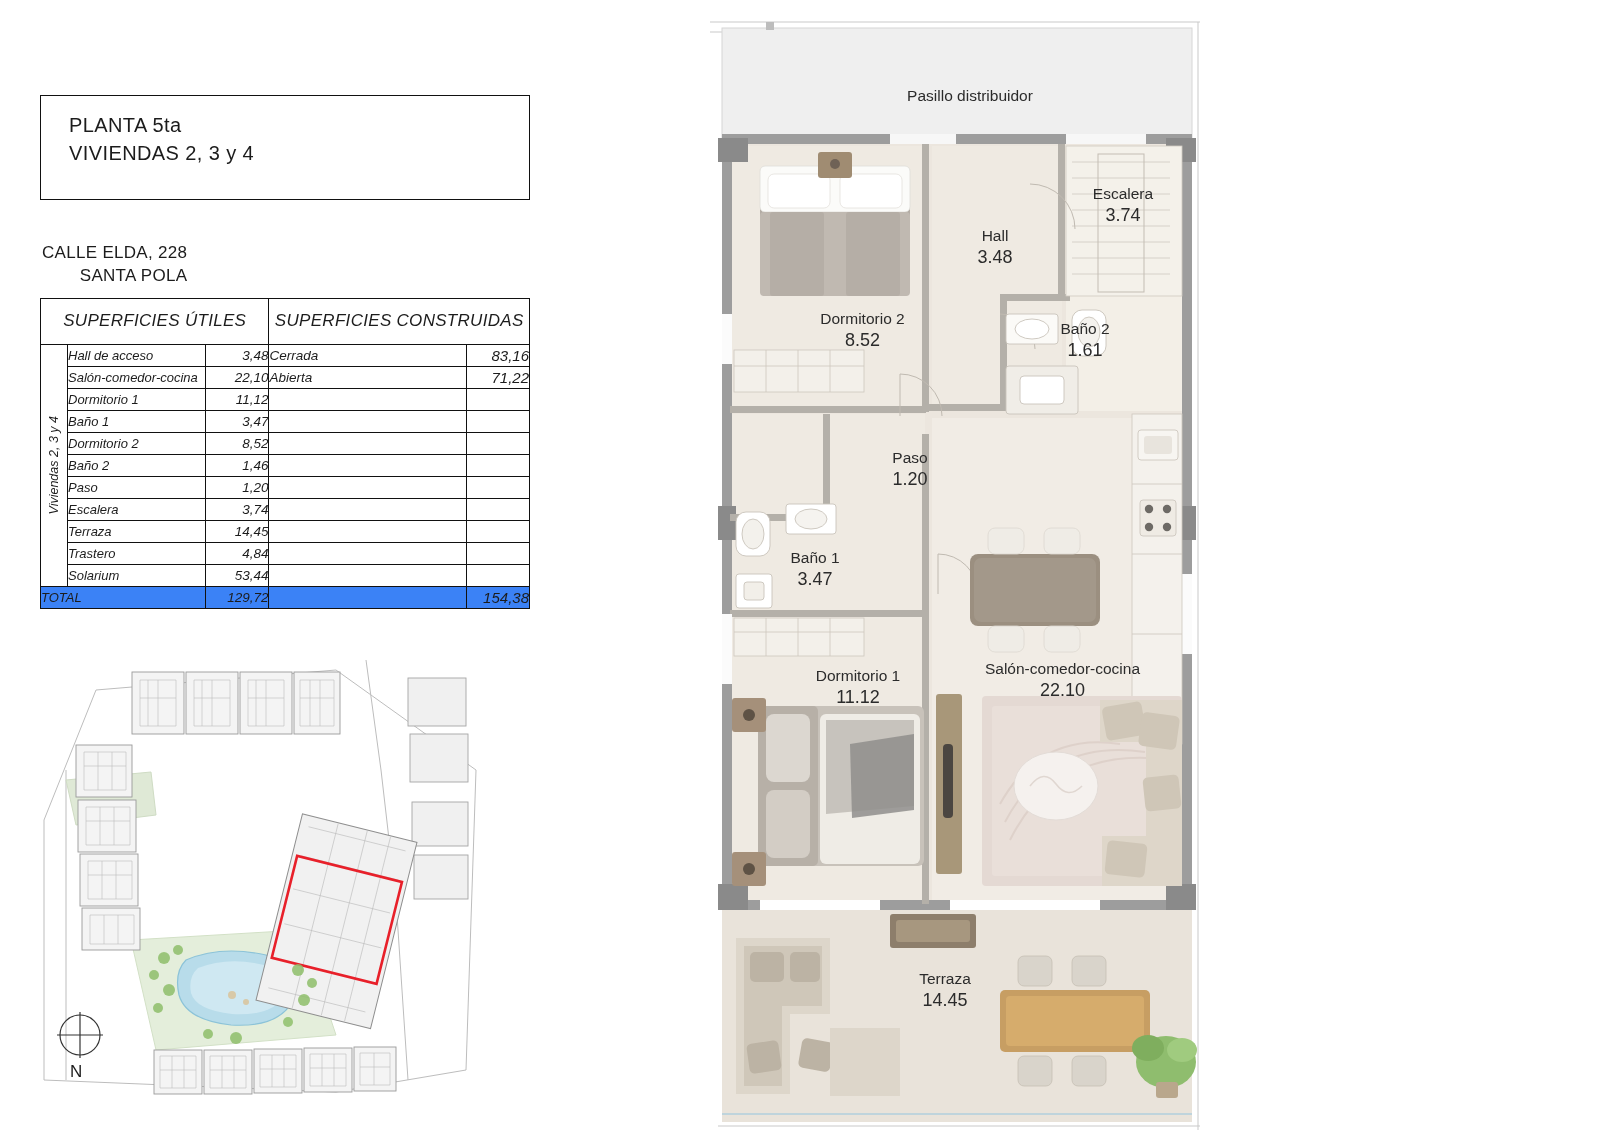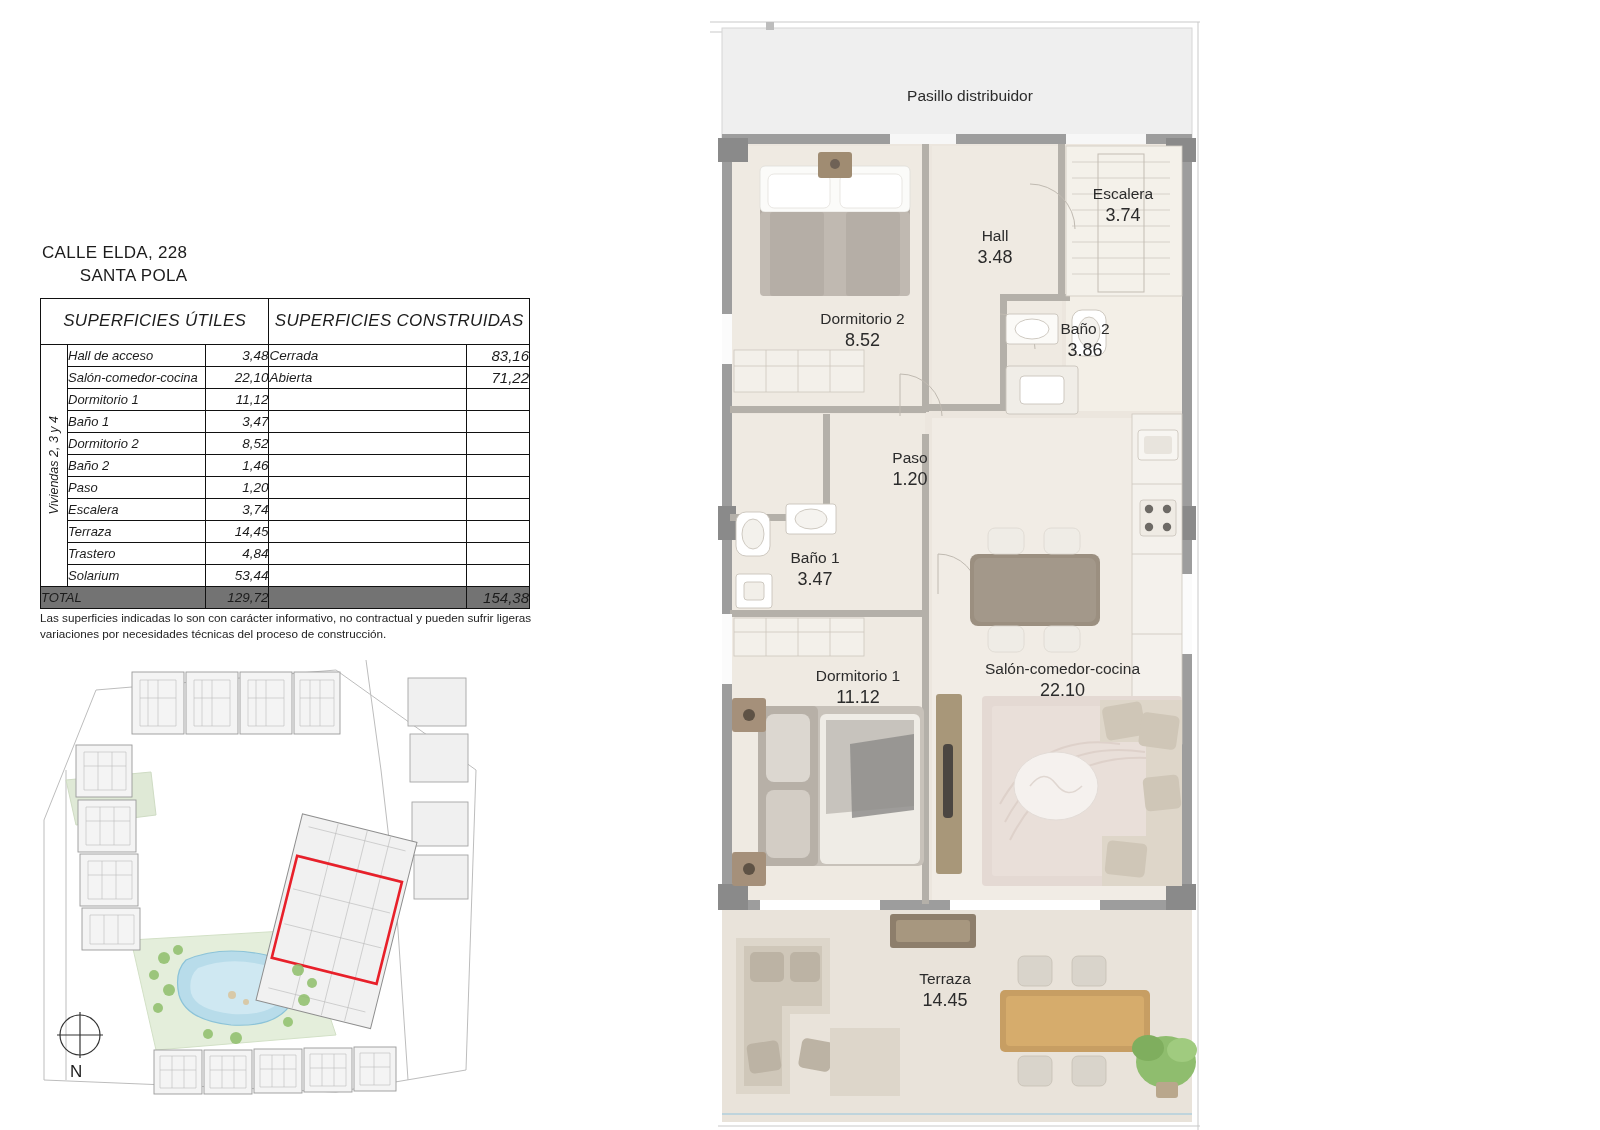--- a/index.html
+++ b/index.html
@@ -19,41 +19,45 @@
   .tbl-wrap{position:absolute;left:40px;top:298px;width:490px;}
   table.surf{border-collapse:collapse;width:490px;font-size:13.5px;}
   table.surf td,table.surf th{border:1px solid #111;padding:0;font-style:italic;}
   .hdr-cell{height:45px;text-align:center;font-size:17px;font-weight:normal;letter-spacing:.3px;line-height:1.2;}
   .vside{width:26px;text-align:center;vertical-align:middle;position:relative;}
   .vside span{display:block;writing-mode:vertical-rl;transform:rotate(180deg);font-size:12.5px;white-space:nowrap;margin:auto;}
   .nm{padding-left:10px;height:21px;font-size:13px;}
   .vl{text-align:right;padding-right:7px;width:62px;font-size:13.5px;}
   .nm2{padding-left:6px;font-size:13.5px;}
   .vl2{text-align:right;padding-right:7px;width:62px;font-size:15px;margin-top:11px;}
-  .totrow td{background:#737373;}
+  .totrow td{background:#3b82f6;}
   .note{position:absolute;left:40px;top:610px;width:500px;font-size:11.7px;line-height:1.35;color:#222;}
 
   
   #sitemap{position:absolute;left:36px;top:650px;width:450px;height:450px;}
   #sitemap svg{display:block;}
   .compass{position:absolute;left:50px;top:1010px;width:70px;height:80px;}
   .compass .nlbl{position:absolute;left:20px;top:52px;font-size:17px;}
 
   
   #floorplan{position:absolute;left:700px;top:14px;width:540px;height:828px;}
   #floorplan svg{display:block;}
 
   .lbl{position:absolute;text-align:center;font-size:15.5px;color:#2b2b2b;line-height:1.25;pointer-events:none;}
   .lbl .v{font-size:18px;display:block;margin-top:1px;}
 </style>
 </head>
 <body>
 
 <div id="left-panel">
 
+  <div class="title-box">
+    <div class="t1">PLANTA 5ta</div>
+    <div class="t2">VIVIENDAS 2, 3 y 4</div>
+  </div>
 
   <div class="addr">
     <div>CALLE ELDA, 228</div>
     <div class="l2">SANTA POLA</div>
   </div>
 
   <div class="tbl-wrap">
     <table class="surf">
       <tbody>
           <tr>
@@ -132,21 +136,20 @@
       <tr class="totrow">
         <td colspan="2" class="nm">TOTAL</td>
         <td class="vl">129,72</td>
         <td class="nm2"></td>
         <td class="vl2">154,38</td>
       </tr>
     </tbody>
       </table>
   </div>
 
-  <div class="note">Las superficies indicadas lo son con carácter informativo, no contractual y pueden sufrir ligeras variaciones por necesidades técnicas del proceso de construcción.</div>
 
   <div id="sitemap">
     <svg width="450" height="450" viewBox="0 0 450 450">
       <rect x="0" y="0" width="450" height="450" fill="#ffffff"></rect>
 
       <g stroke="#bdbdbd" stroke-width="1" fill="none">
         <path d="M8 170 L8 430 L300 442 L430 420 L440 120 L300 20 L60 40 Z"></path>
         <path d="M30 120 L30 430"></path>
         <path d="M330 10 L345 120 L360 250 L372 430"></path>
       </g>
@@ -497,21 +500,21 @@
     <span class="v">3.48</span>
   </div>
 
   <div class="lbl" style="left:358px;top:170px;width:130px;">
     <span>Escalera</span>
     <span class="v">3.74</span>
   </div>
 
   <div class="lbl" style="left:330px;top:305px;width:110px;">
     <span>Baño 2</span>
-    <span class="v">3.86</span>
+    <span class="v">1.61</span>
   </div>
 
   <div class="lbl" style="left:155px;top:434px;width:110px;">
     <span>Paso</span>
     <span class="v">1.20</span>
   </div>
 
   <div class="lbl" style="left:60px;top:534px;width:110px;">
     <span>Baño 1</span>
     <span class="v">3.47</span>

